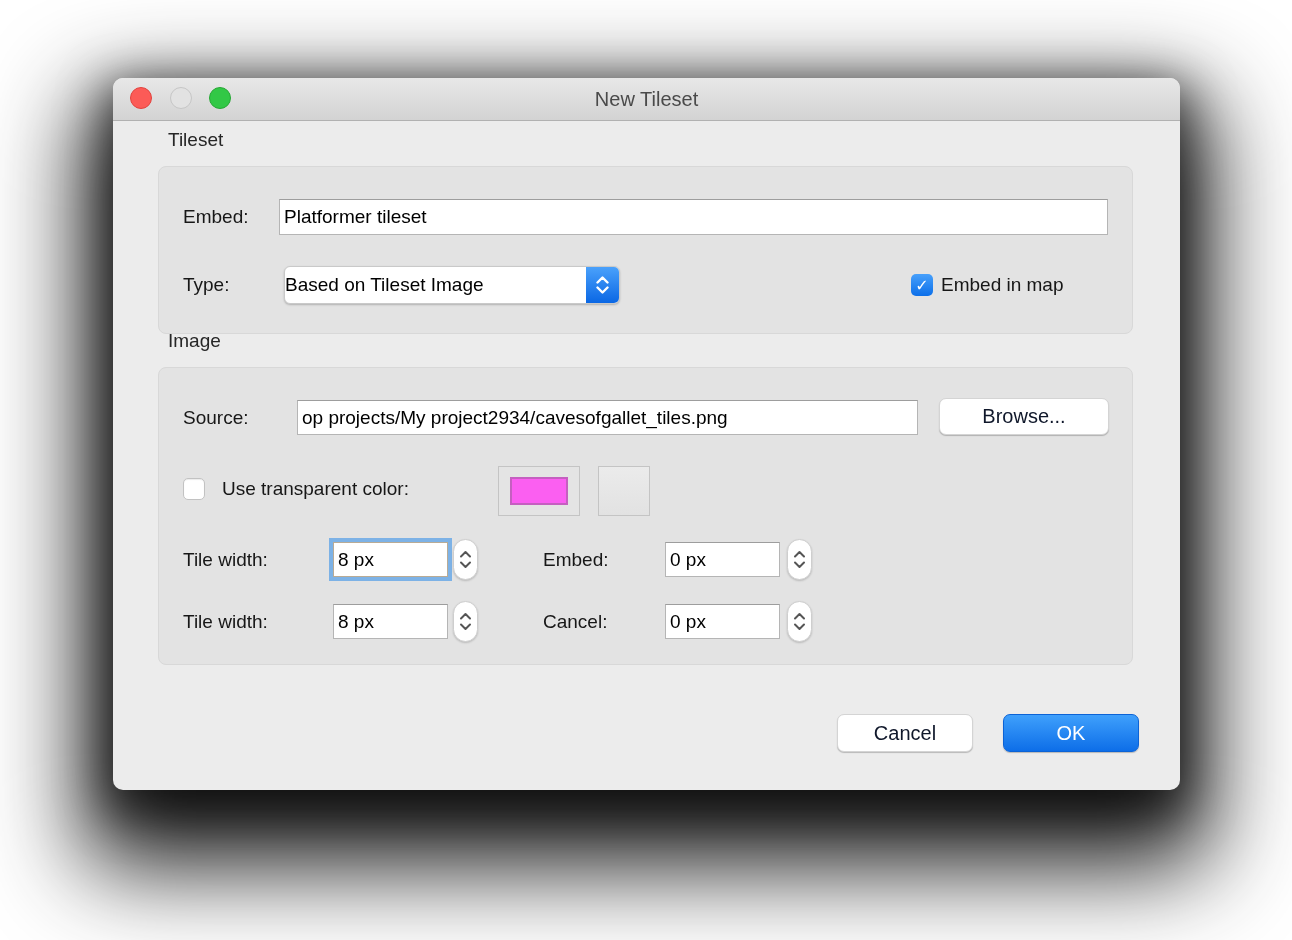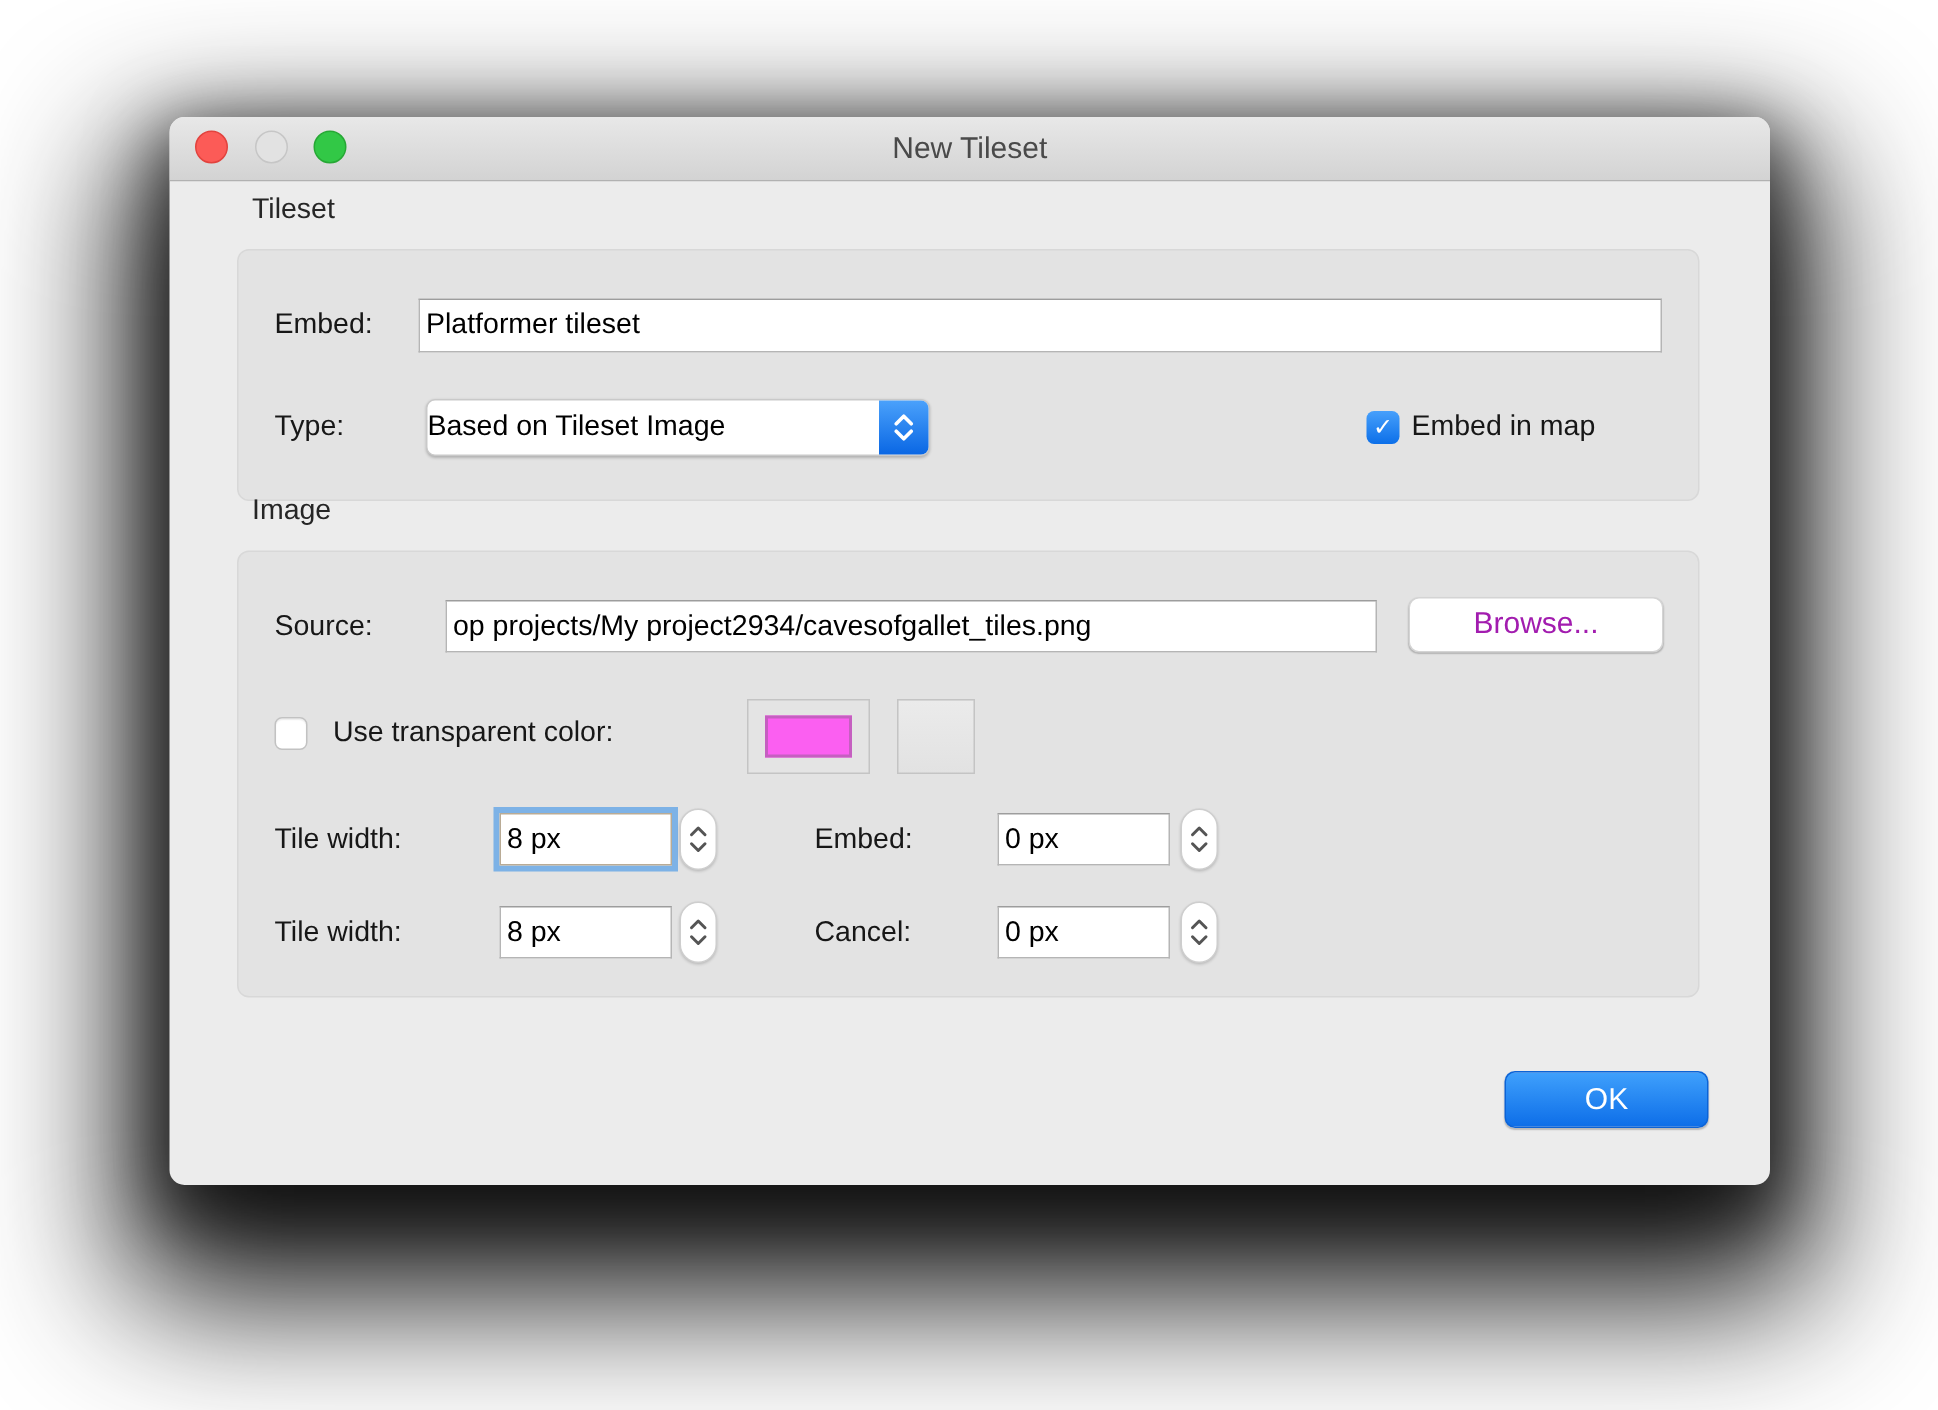--- a/index.html
+++ b/index.html
@@ -33,21 +33,21 @@
              background:linear-gradient(#4aa1fb,#0a67e4);display:flex;flex-direction:column;
              align-items:center;justify-content:center;gap:2px;}
 
   .checkbox{position:absolute;width:22px;height:22px;border-radius:5px;box-sizing:border-box;
             display:flex;align-items:center;justify-content:center;}
   .checkbox.checked{background:linear-gradient(#47a0fb,#0c6fe9);color:#fff;
                     font-size:16px;font-weight:bold;}
   .checkbox.unchecked{background:#ffffff;border:1px solid #c2c2c2;box-shadow:inset 0 1px 1px rgba(0,0,0,0.08);}
 
   .btn{position:absolute;background:#ffffff;border:1px solid #d4d4d4;border-radius:7px;
-       box-shadow:0 1px 1px rgba(0,0,0,0.22);font-family:inherit;font-size:20px;color:#a21caf;
+       box-shadow:0 1px 1px rgba(0,0,0,0.22);font-family:inherit;font-size:20px;color:#0f172a;
        display:flex;align-items:center;justify-content:center;box-sizing:border-box;cursor:default;}
   .btn.primary{background:linear-gradient(#3fa0fc,#0d6ee8);border:1px solid #0c63d6;color:#ffffff;}
 
   .stepper{position:absolute;width:25px;height:41px;background:#ffffff;border:1px solid #cecece;
            border-radius:13px;box-shadow:0 1px 2px rgba(0,0,0,0.18);box-sizing:border-box;
            display:flex;flex-direction:column;align-items:center;justify-content:center;gap:3px;}
 
   .swatch-btn{position:absolute;background:#e4e4e4;border:1px solid #c4c4c4;
               display:flex;align-items:center;justify-content:center;box-sizing:border-box;}
   .swatch{width:58px;height:28px;background:#fb5ff1;border:2px solid #c55fc0;box-sizing:border-box;}
@@ -143,15 +143,16 @@
     <input class="tinput" style="left: 552px; top: 526px; width: 115px; height: 35px;" value="0 px">
     <div class="stepper" style="left:674px;top:523px;">
       <svg width="13" height="8" viewBox="0 0 13 8">
         <polyline points="2,6.5 6.5,2 11,6.5" fill="none" stroke="#555" stroke-width="2" stroke-linecap="round" stroke-linejoin="round"></polyline>
       </svg>
       <svg width="13" height="8" viewBox="0 0 13 8">
         <polyline points="2,1.5 6.5,6 11,1.5" fill="none" stroke="#555" stroke-width="2" stroke-linecap="round" stroke-linejoin="round"></polyline>
       </svg>
     </div>
 
+    <button class="btn" style="left:724px;top:636px;width:136px;height:38px;">Cancel</button>
     <button class="btn primary" style="left:890px;top:636px;width:136px;height:38px;">OK</button>
   </div>
 </div>
 
 </body></html>

